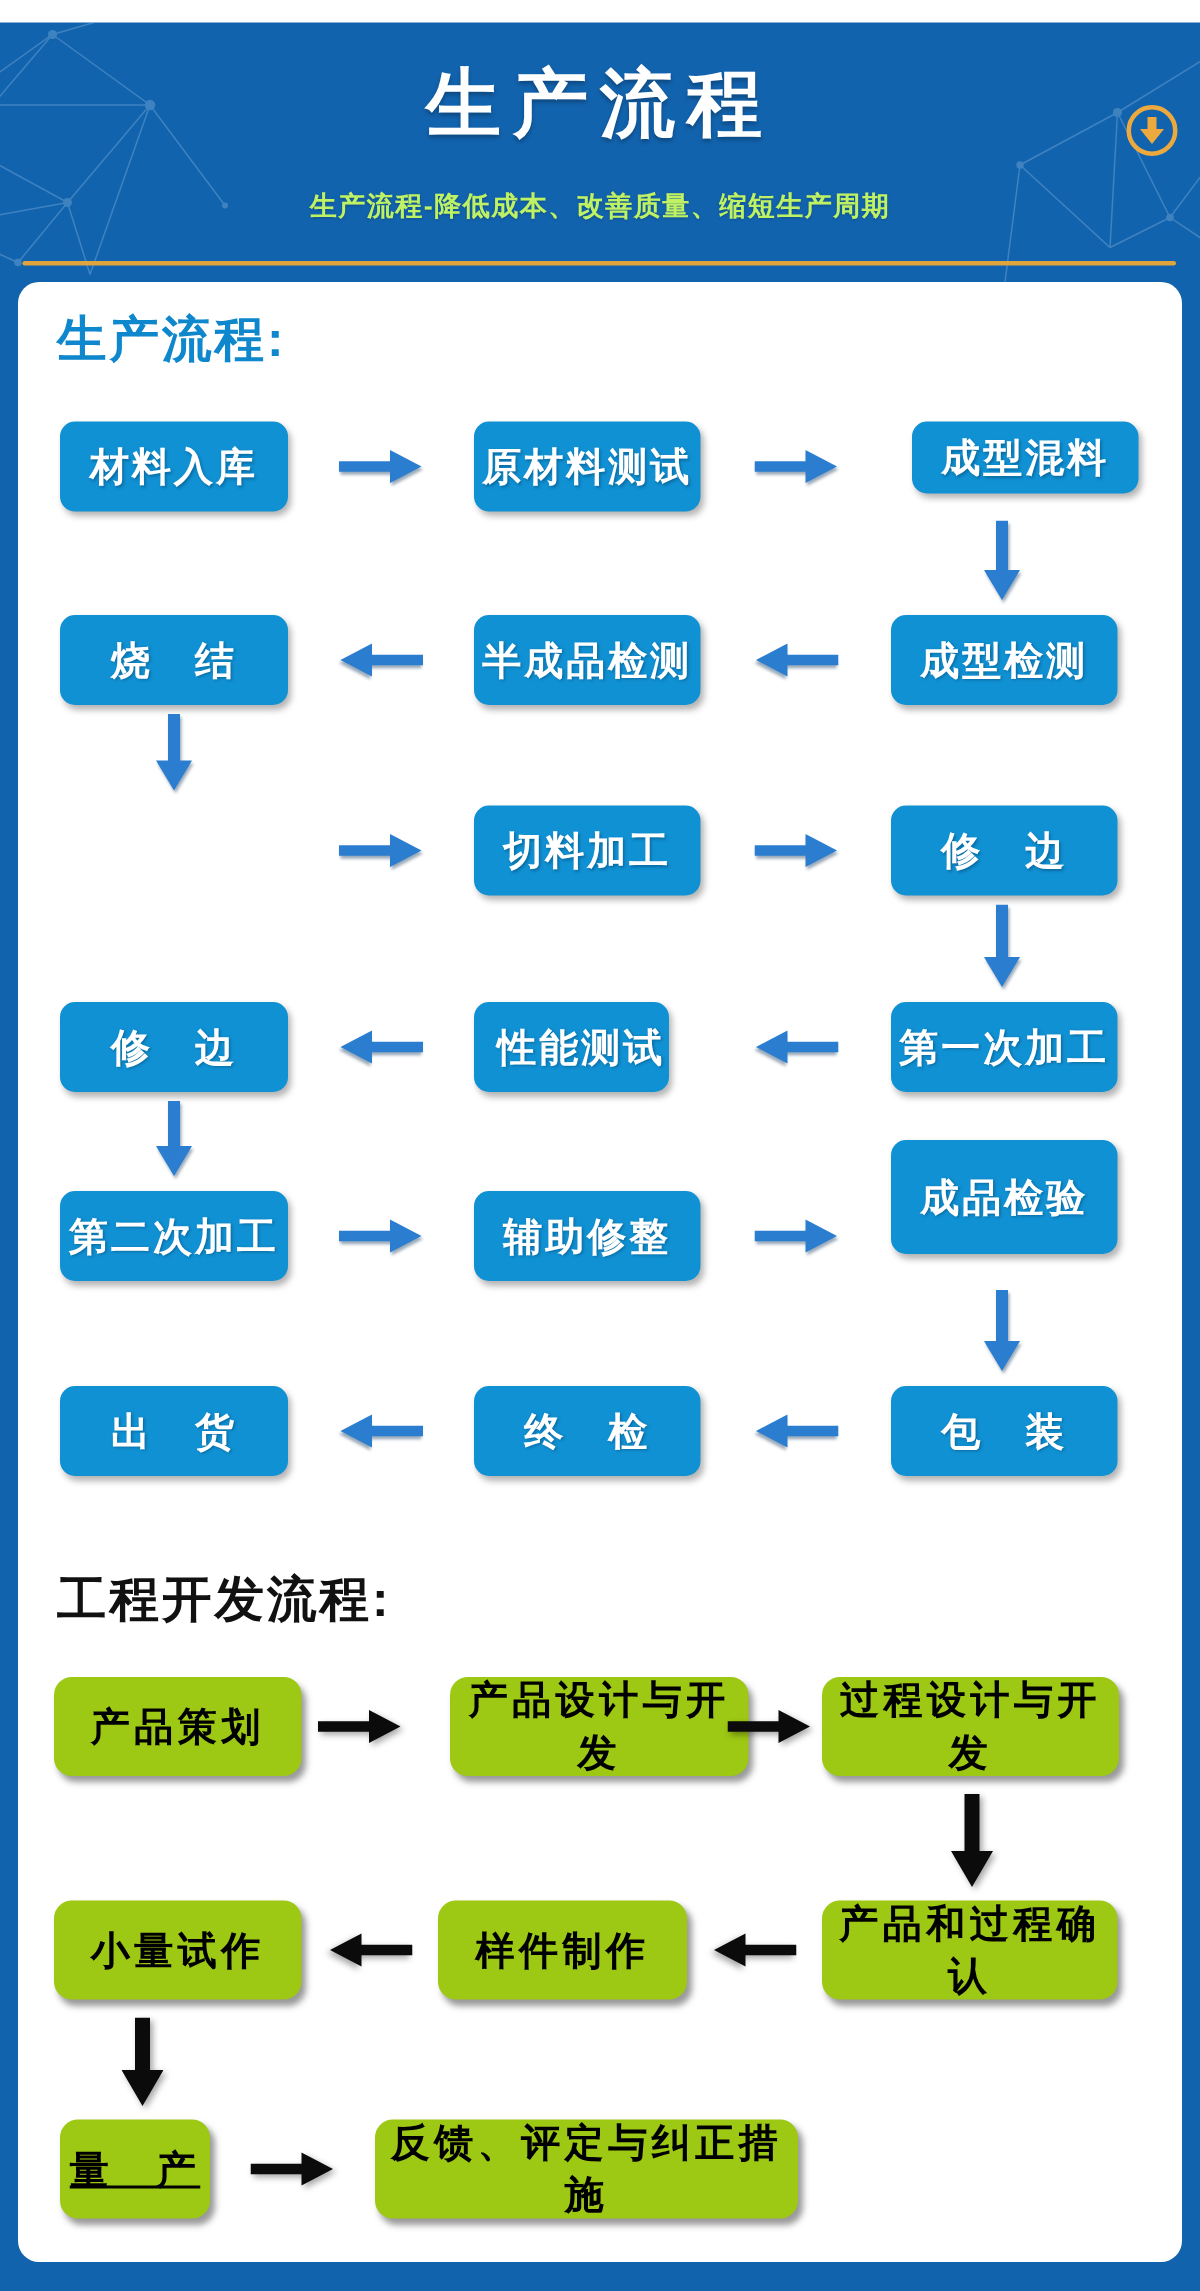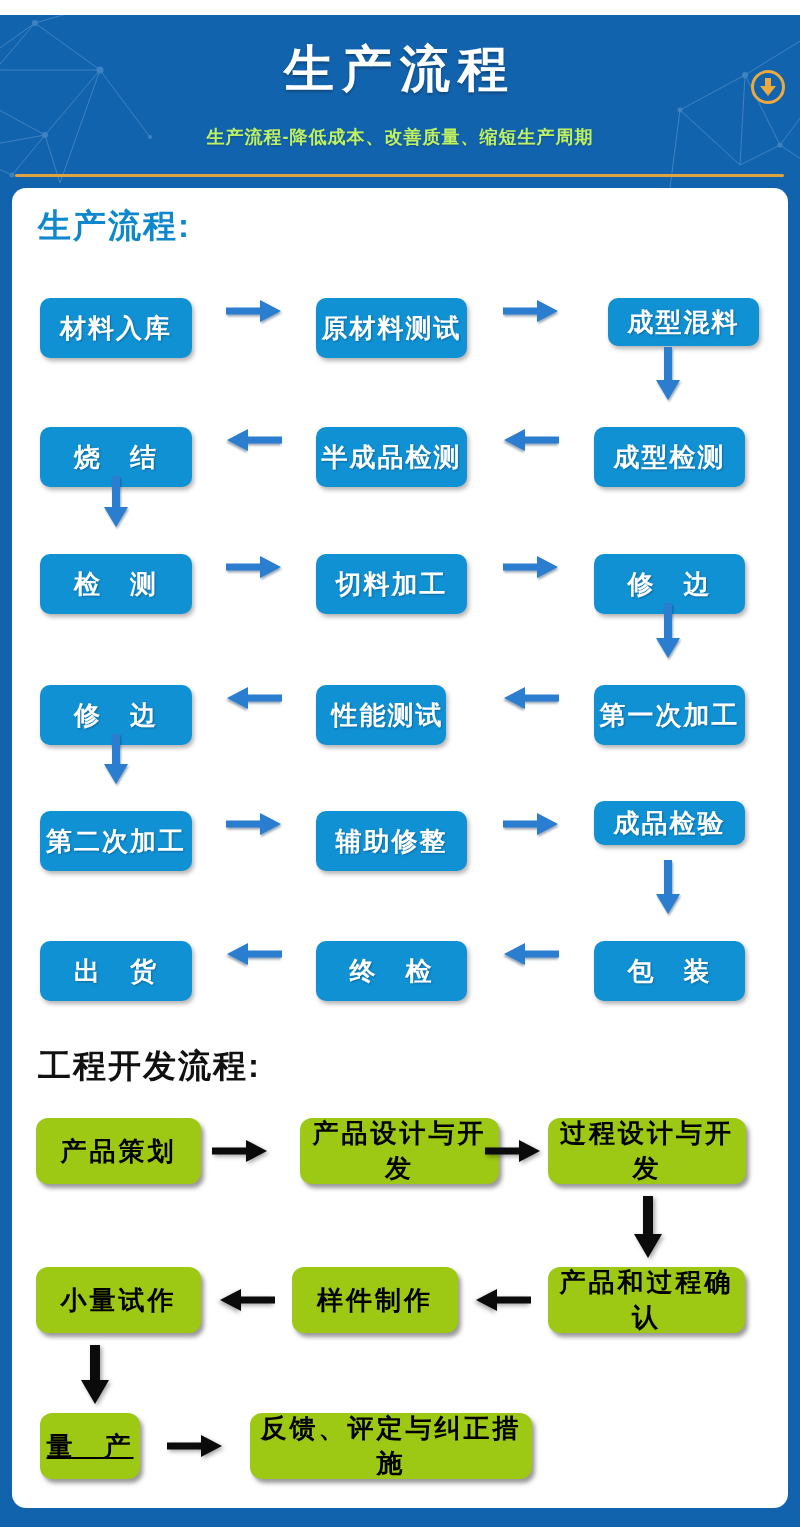--- a/index.html
+++ b/index.html
@@ -42,21 +42,20 @@
   #flow-layer{position:absolute;left:0;top:0;width:776px;height:1320px;}
   .box{
     position:absolute;display:flex;align-items:center;justify-content:center;
     font-weight:bold;box-sizing:border-box;text-align:center;
   }
   .box.b{
     background:#1091d3;color:#ffffff;border-radius:10px;
     font-size:26px;letter-spacing:2px;
     text-shadow:1px 1px 2px rgba(0,60,100,.45);
     box-shadow:2px 3px 4px rgba(40,40,40,.35);
-    margin-top:17px;
   }
   .box.g{
     background:#9dc813;color:#000000;border-radius:12px;
     font-size:26px;letter-spacing:3px;
     box-shadow:3px 4px 4px rgba(70,70,70,.55);
   }
   .harrow,.varrow{position:absolute;}
   .harrow svg,.varrow svg{display:block;}
   .sh-b{filter:drop-shadow(1px 2px 1px rgba(0,40,80,.40));}
   .sh-g{filter:drop-shadow(2px 2px 2px rgba(0,0,0,.35));}
@@ -145,21 +144,20 @@
       <div class="harrow" style="left: 490.5px; top: 239px; width: 56px; height: 26px;">
         <svg class="sh-b" width="56" height="26" viewBox="0 0 56 26" style="transform:scaleX(-1)">
     <polygon points="0,9.5 34,9.5 34,2 55,13 34,24 34,16.5 0,16.5" fill="#2b7ecf"></polygon>
         </svg>
       </div>
       <div class="varrow" style="left: 90px; top: 288px; width: 28px; height: 51px;">
         <svg class="sh-b" width="28" height="51" viewBox="0 0 28 51">
     <polygon points="10,0 18,0 18,31 26,31 14,51 2,31 10,31" fill="#2b7ecf"></polygon>
         </svg>
       </div>
-      <div class="box b" style="left: 28px; top: 349px; width: 152px; height: 60px;">检　测</div>
       <div class="box b" style="left: 304px; top: 349px; width: 151px; height: 60px;">切料加工</div>
       <div class="harrow" style="left: 214px; top: 366px; width: 56px; height: 26px;">
         <svg class="sh-b" width="56" height="26" viewBox="0 0 56 26">
     <polygon points="0,9.5 34,9.5 34,2 55,13 34,24 34,16.5 0,16.5" fill="#2b7ecf"></polygon>
         </svg>
       </div>
       <div class="box b" style="left: 582px; top: 349px; width: 151px; height: 60px;">修　边</div>
       <div class="harrow" style="left: 490.5px; top: 366px; width: 56px; height: 26px;">
         <svg class="sh-b" width="56" height="26" viewBox="0 0 56 26">
     <polygon points="0,9.5 34,9.5 34,2 55,13 34,24 34,16.5 0,16.5" fill="#2b7ecf"></polygon>
@@ -188,21 +186,21 @@
     <polygon points="10,0 18,0 18,30 26,30 14,50 2,30 10,30" fill="#2b7ecf"></polygon>
         </svg>
       </div>
       <div class="box b" style="left: 28px; top: 606px; width: 152px; height: 60px;">第二次加工</div>
       <div class="box b" style="left: 304px; top: 606px; width: 151px; height: 60px;">辅助修整</div>
       <div class="harrow" style="left: 214px; top: 623px; width: 56px; height: 26px;">
         <svg class="sh-b" width="56" height="26" viewBox="0 0 56 26">
     <polygon points="0,9.5 34,9.5 34,2 55,13 34,24 34,16.5 0,16.5" fill="#2b7ecf"></polygon>
         </svg>
       </div>
-      <div class="box b" style="left: 582px; top: 596px; width: 151px; height: 44px;">成品检验</div>
+      <div class="box b" style="left: 582px; top: 572px; width: 151px; height: 76px;">成品检验</div>
       <div class="harrow" style="left: 490.5px; top: 623px; width: 56px; height: 26px;">
         <svg class="sh-b" width="56" height="26" viewBox="0 0 56 26">
     <polygon points="0,9.5 34,9.5 34,2 55,13 34,24 34,16.5 0,16.5" fill="#2b7ecf"></polygon>
         </svg>
       </div>
       <div class="varrow" style="left: 642px; top: 672px; width: 28px; height: 54px;">
         <svg class="sh-b" width="28" height="54" viewBox="0 0 28 54">
     <polygon points="10,0 18,0 18,34 26,34 14,54 2,34 10,34" fill="#2b7ecf"></polygon>
         </svg>
       </div>

